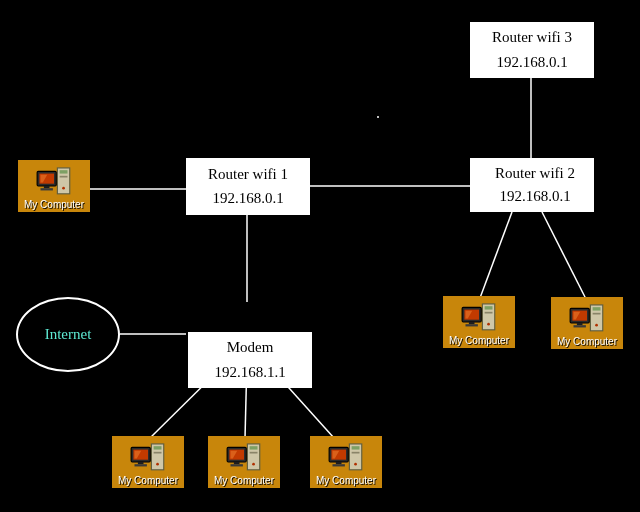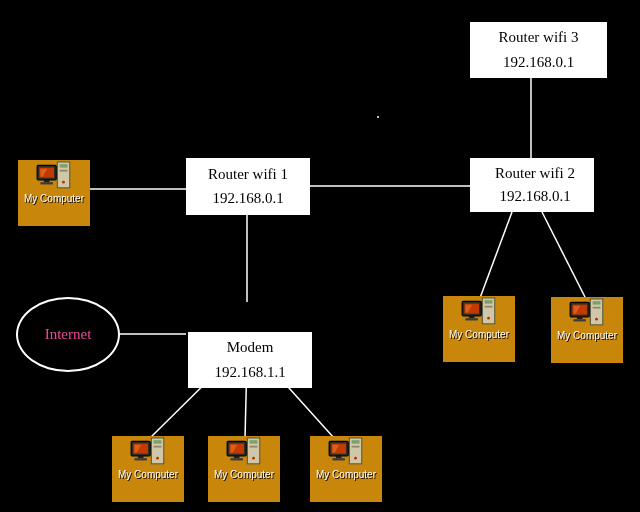--- a/index.html
+++ b/index.html
@@ -21,31 +21,31 @@
     text-align:center;
     font-size:15px;
     box-sizing:border-box;
     cursor:default;
   }
   .ellipse{
     position:absolute;z-index:2;
     background:var(--background,#000);
     border:2px solid var(--line-color,#fff);
     border-radius:50%;
-    color:#ec4899;
+    color:#5eead4;
     display:flex;align-items:center;justify-content:center;
     font-size:15px;
     box-sizing:border-box;
   }
   .pc{
     position:absolute;z-index:2;
-    width:72px;height:66px;
+    width:72px;height:52px;
     background:var(--computer-tile,#c8860b);
     display:flex;flex-direction:column;
-    align-items:center;
+    align-items:center;justify-content:flex-end;
     box-sizing:border-box;
     padding-bottom:2px;
   }
   .pc-icon{margin-bottom:1px;}
   .pc-label{
     font-family:"Liberation Sans", sans-serif;
     font-size:10px;
     color:var(--computer-text,#fff);
     text-shadow:1px 1px 0 #000;
     white-space:nowrap;
@@ -67,21 +67,21 @@
     <line x1="90" y1="189" x2="186" y2="189"></line>
     <line x1="247" y1="215" x2="247" y2="302"></line>
     <line x1="120" y1="334" x2="186" y2="334"></line>
     <line x1="512" y1="212" x2="480" y2="298"></line>
     <line x1="542" y1="212" x2="586" y2="299"></line>
     <line x1="231" y1="358" x2="150" y2="438"></line>
     <line x1="247" y1="358" x2="245" y2="438"></line>
     <line x1="262" y1="358" x2="334" y2="438"></line>
   </svg>
 
-  <div class="node" style="left:470px;top:22px;width:137px;height:56px;">
+  <div class="node" style="left:470px;top:22px;width:124px;height:56px;">
     <div>Router wifi 3</div>
     <div>192.168.0.1</div>
   </div>
 
   <div class="node" style="left:186px;top:158px;width:124px;height:57px;text-align:right;">
     <div>Router wifi 1</div>
     <div>192.168.0.1</div>
   </div>
 
   <div class="node" style="left:470px;top:158px;width:124px;height:54px;padding-left:6px;">

